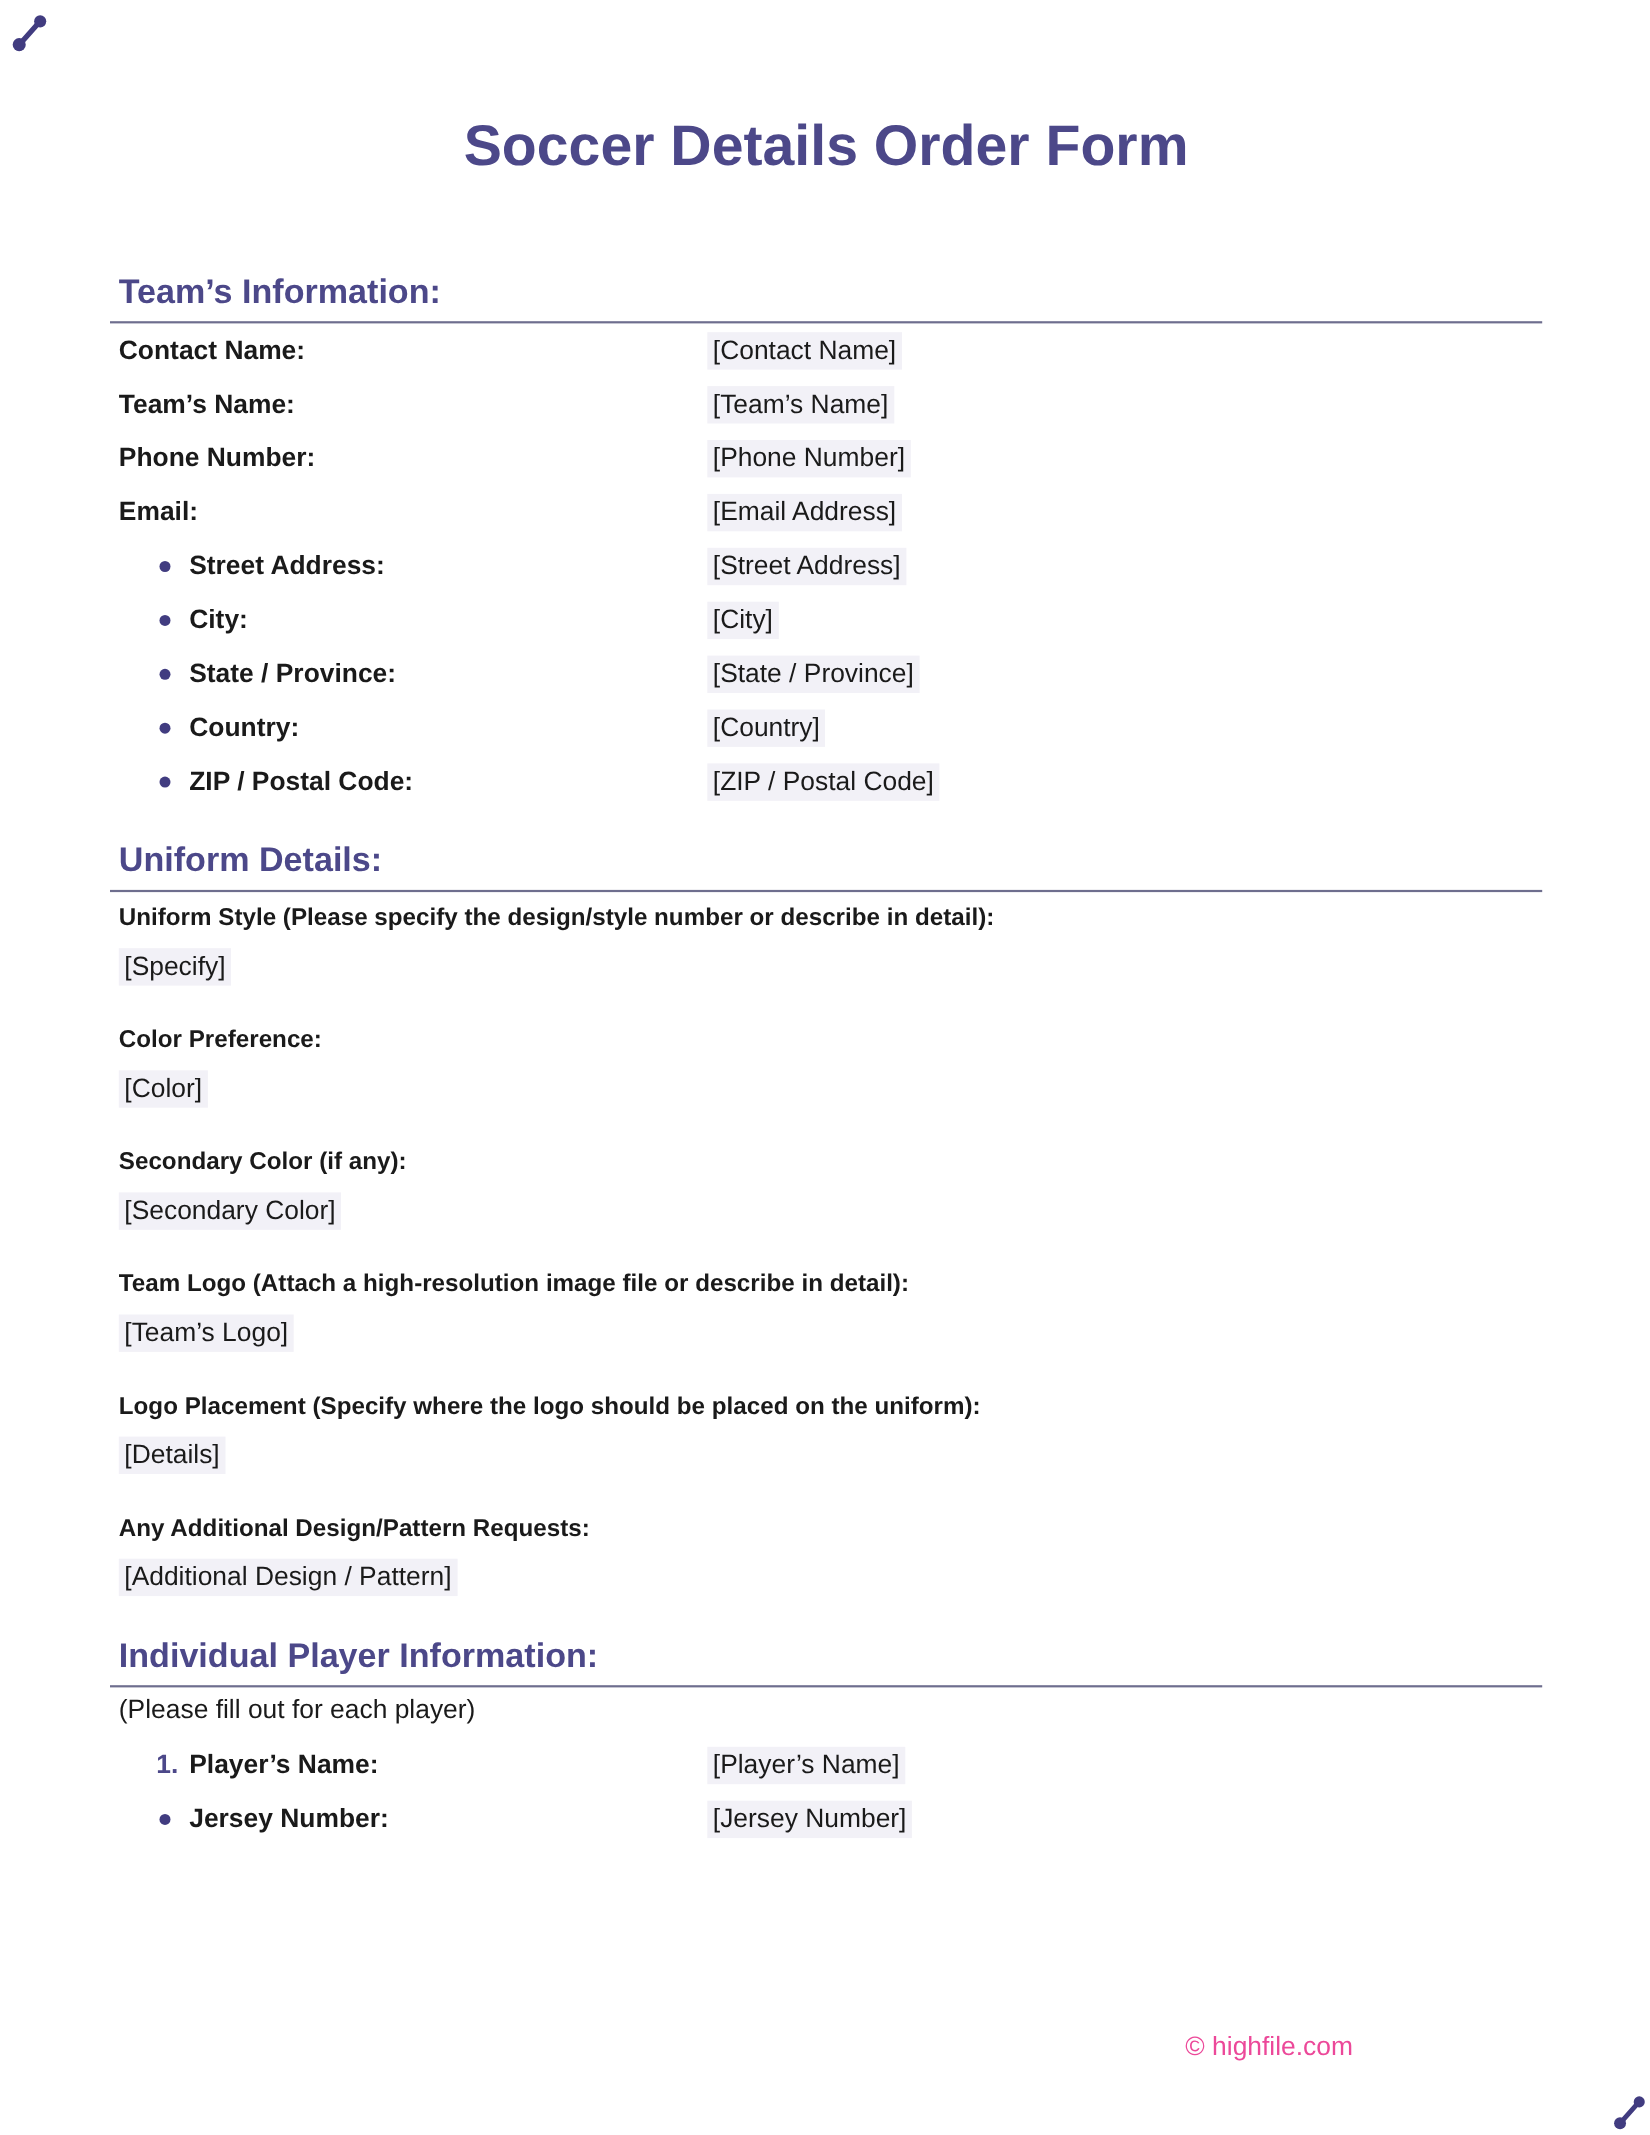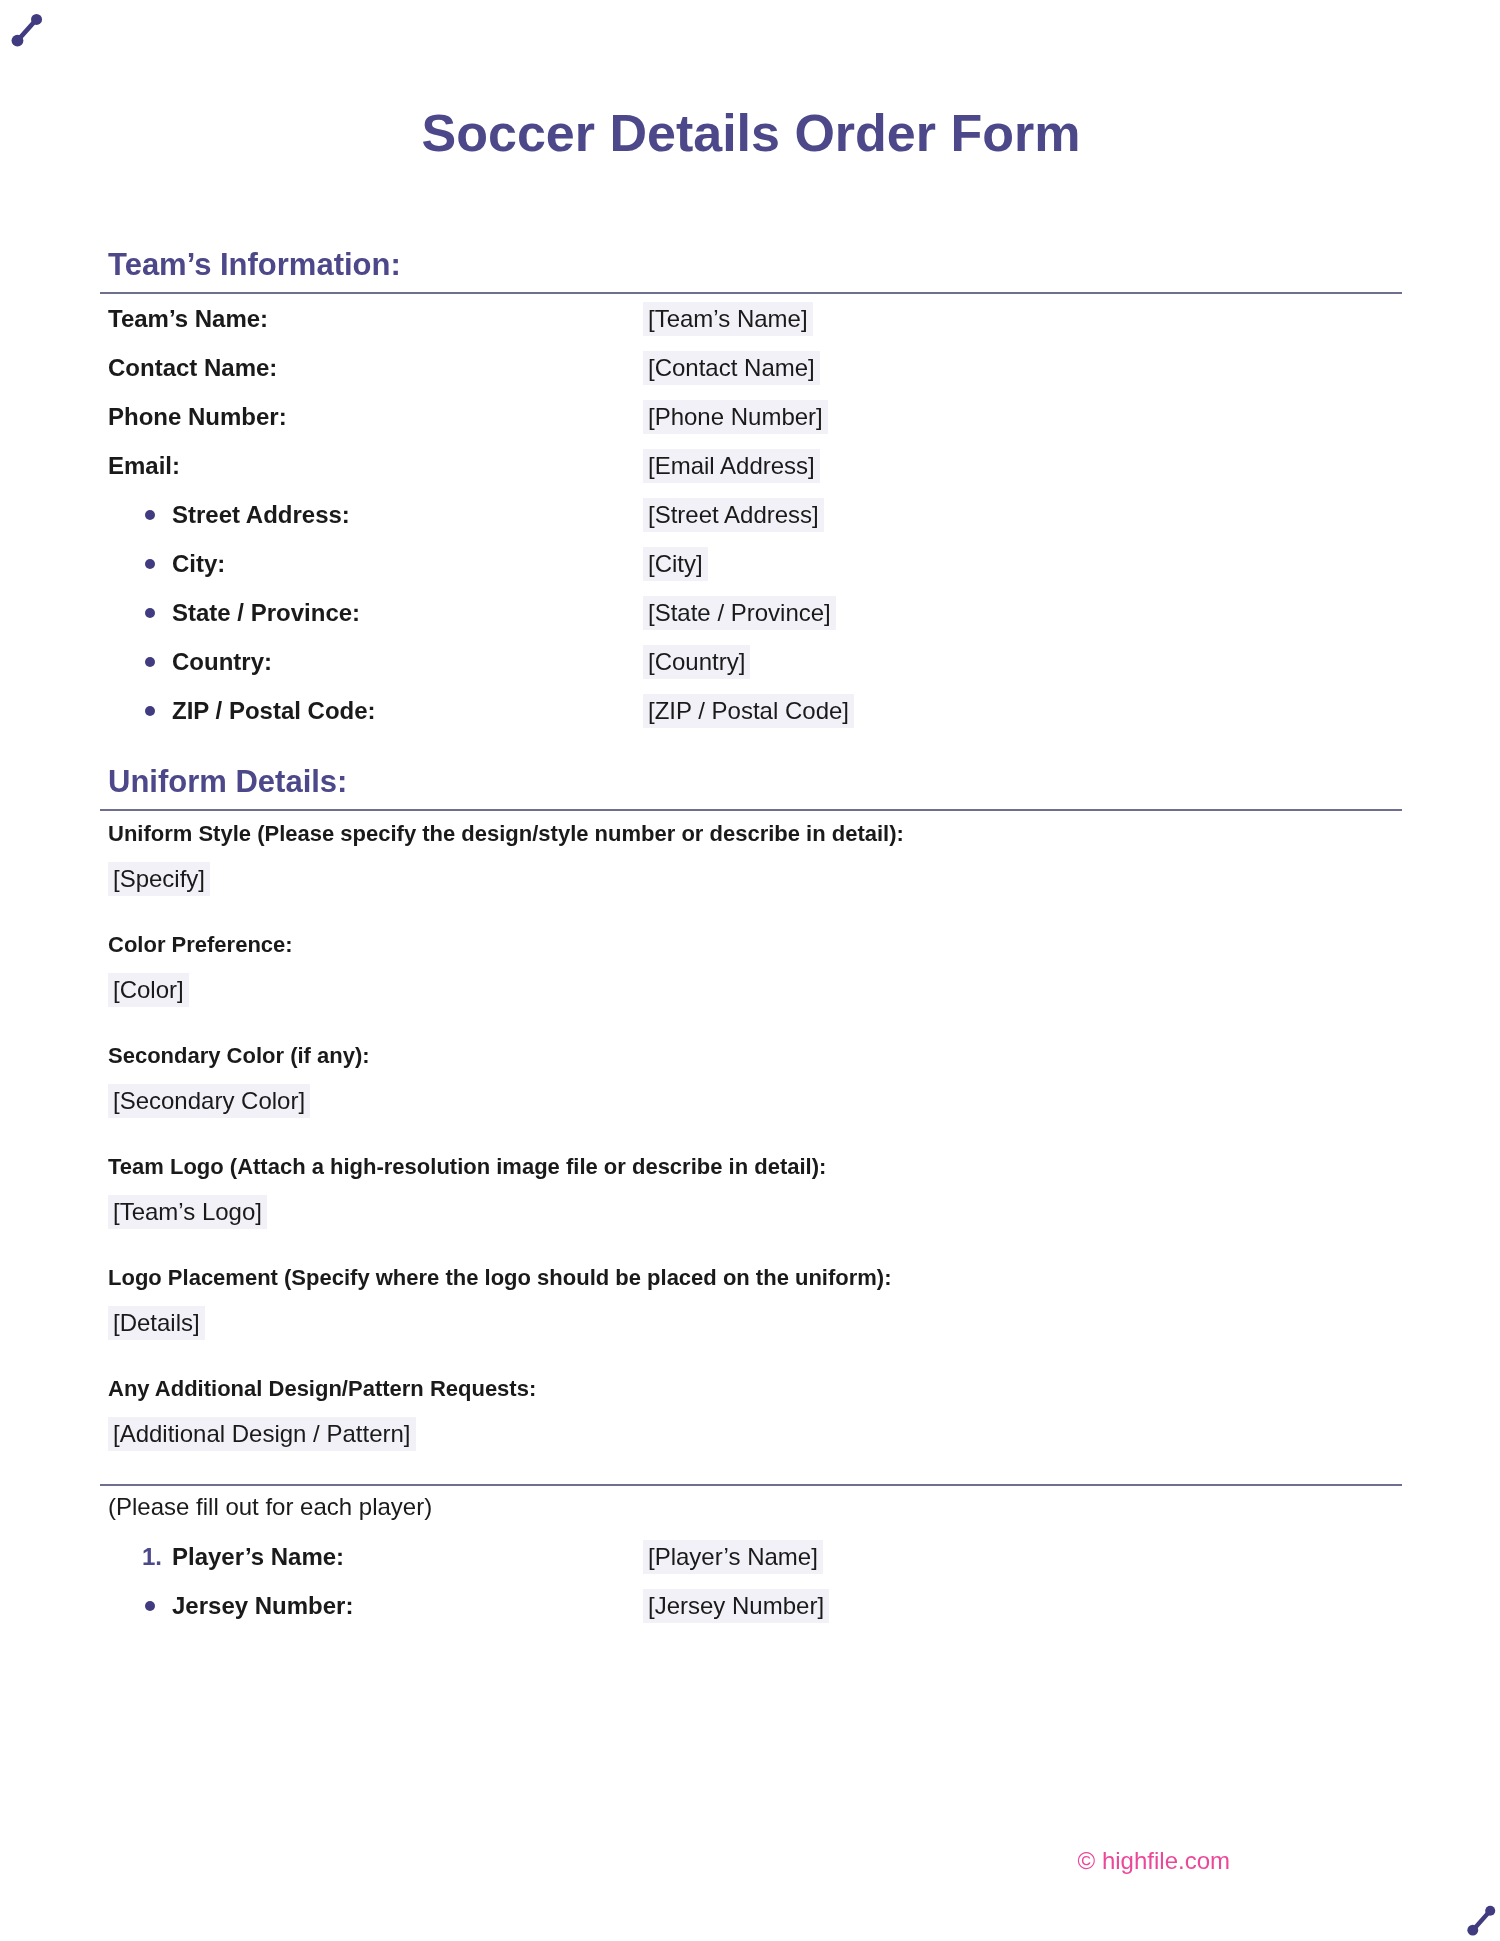--- a/index.html
+++ b/index.html
@@ -87,26 +87,26 @@
 
 <div class="content">
 
   <h1 class="page-title">Soccer Details Order Form</h1>
 
   <section>
     <h2 class="section-heading first">Team’s Information:</h2>
     <hr class="section-rule">
 
     <div class="frow">
+      <div class="lbl">Contact Name:</div>
+      <div class="val"><span class="hl">[Contact Name]</span></div>
+    </div>
+    <div class="frow">
       <div class="lbl">Team’s Name:</div>
       <div class="val"><span class="hl">[Team’s Name]</span></div>
-    </div>
-    <div class="frow">
-      <div class="lbl">Contact Name:</div>
-      <div class="val"><span class="hl">[Contact Name]</span></div>
     </div>
     <div class="frow">
       <div class="lbl">Phone Number:</div>
       <div class="val"><span class="hl">[Phone Number]</span></div>
     </div>
     <div class="frow">
       <div class="lbl">Email:</div>
       <div class="val"><span class="hl">[Email Address]</span></div>
     </div>
 
@@ -171,20 +171,21 @@
       <div class="dlbl">Logo Placement (Specify where the logo should be placed on the uniform):</div>
       <div class="dval"><span class="hl">[Details]</span></div>
     </div>
     <div class="dgroup">
       <div class="dlbl">Any Additional Design/Pattern Requests:</div>
       <div class="dval"><span class="hl">[Additional Design / Pattern]</span></div>
     </div>
   </section>
 
   <section>
+    <h2 class="section-heading">Individual Player Information:</h2>
     <hr class="section-rule">
     <div class="note">(Please fill out for each player)</div>
 
     <div class="player-rows">
       <div class="frow indent">
         <div class="lbl">
           <span class="num">1.</span>
           <span>Player’s Name:</span>
         </div>
         <div class="val"><span class="hl">[Player’s Name]</span></div>

